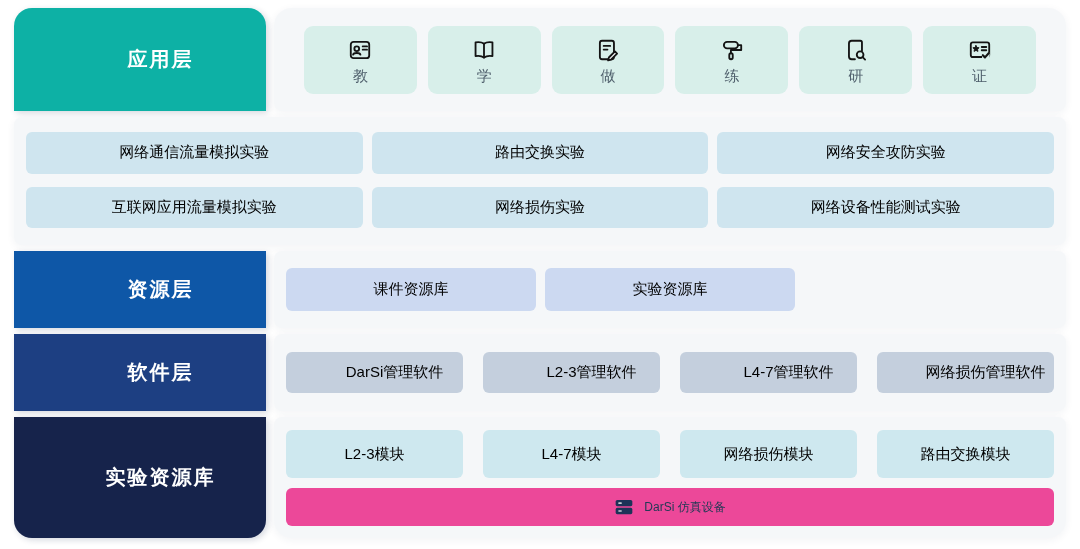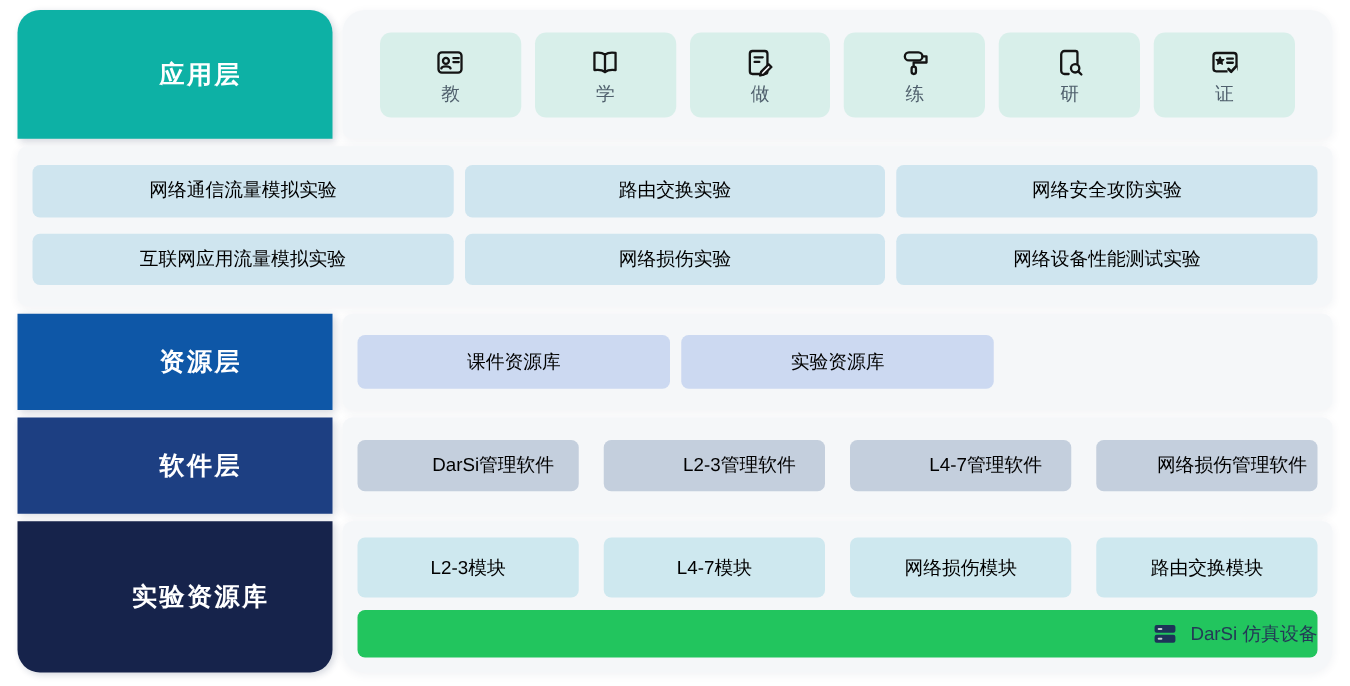--- a/index.html
+++ b/index.html
@@ -34,22 +34,22 @@
   .tile .ticon{width:28px;height:28px;display:flex;align-items:center;justify-content:center;}
   .tile .tlabel{font-size:15px;color:#50606d;line-height:1;}
 
   .box{display:flex;align-items:center;justify-content:center;border-radius:6px;
        font-size:15px;color:#000000;}
   .exp-box{background:#cfe5ef;}
   .res-box{background:#ccd9f1;}
   .soft-box{background:#c4cfdd;padding-left:40px;}
   .mod-box{background:#cee8ef;}
 
-  .device-bar{height:43px;background:#22c55e;border-radius:6px;display:flex;align-items:center;
-              justify-content:flex-end;gap:10px;font-size:15px;color:#233a56;}
+  .device-bar{height:43px;background:#ec4899;border-radius:6px;display:flex;align-items:center;
+              justify-content:center;gap:10px;font-size:12px;color:#233a56;}
   svg{display:block;}
 </style>
 </head>
 <body>
 
 <div class="diagram">
 
   <div class="layer-row r1">
     <div class="side side1">应用层</div>
     <div class="strip strip1">

